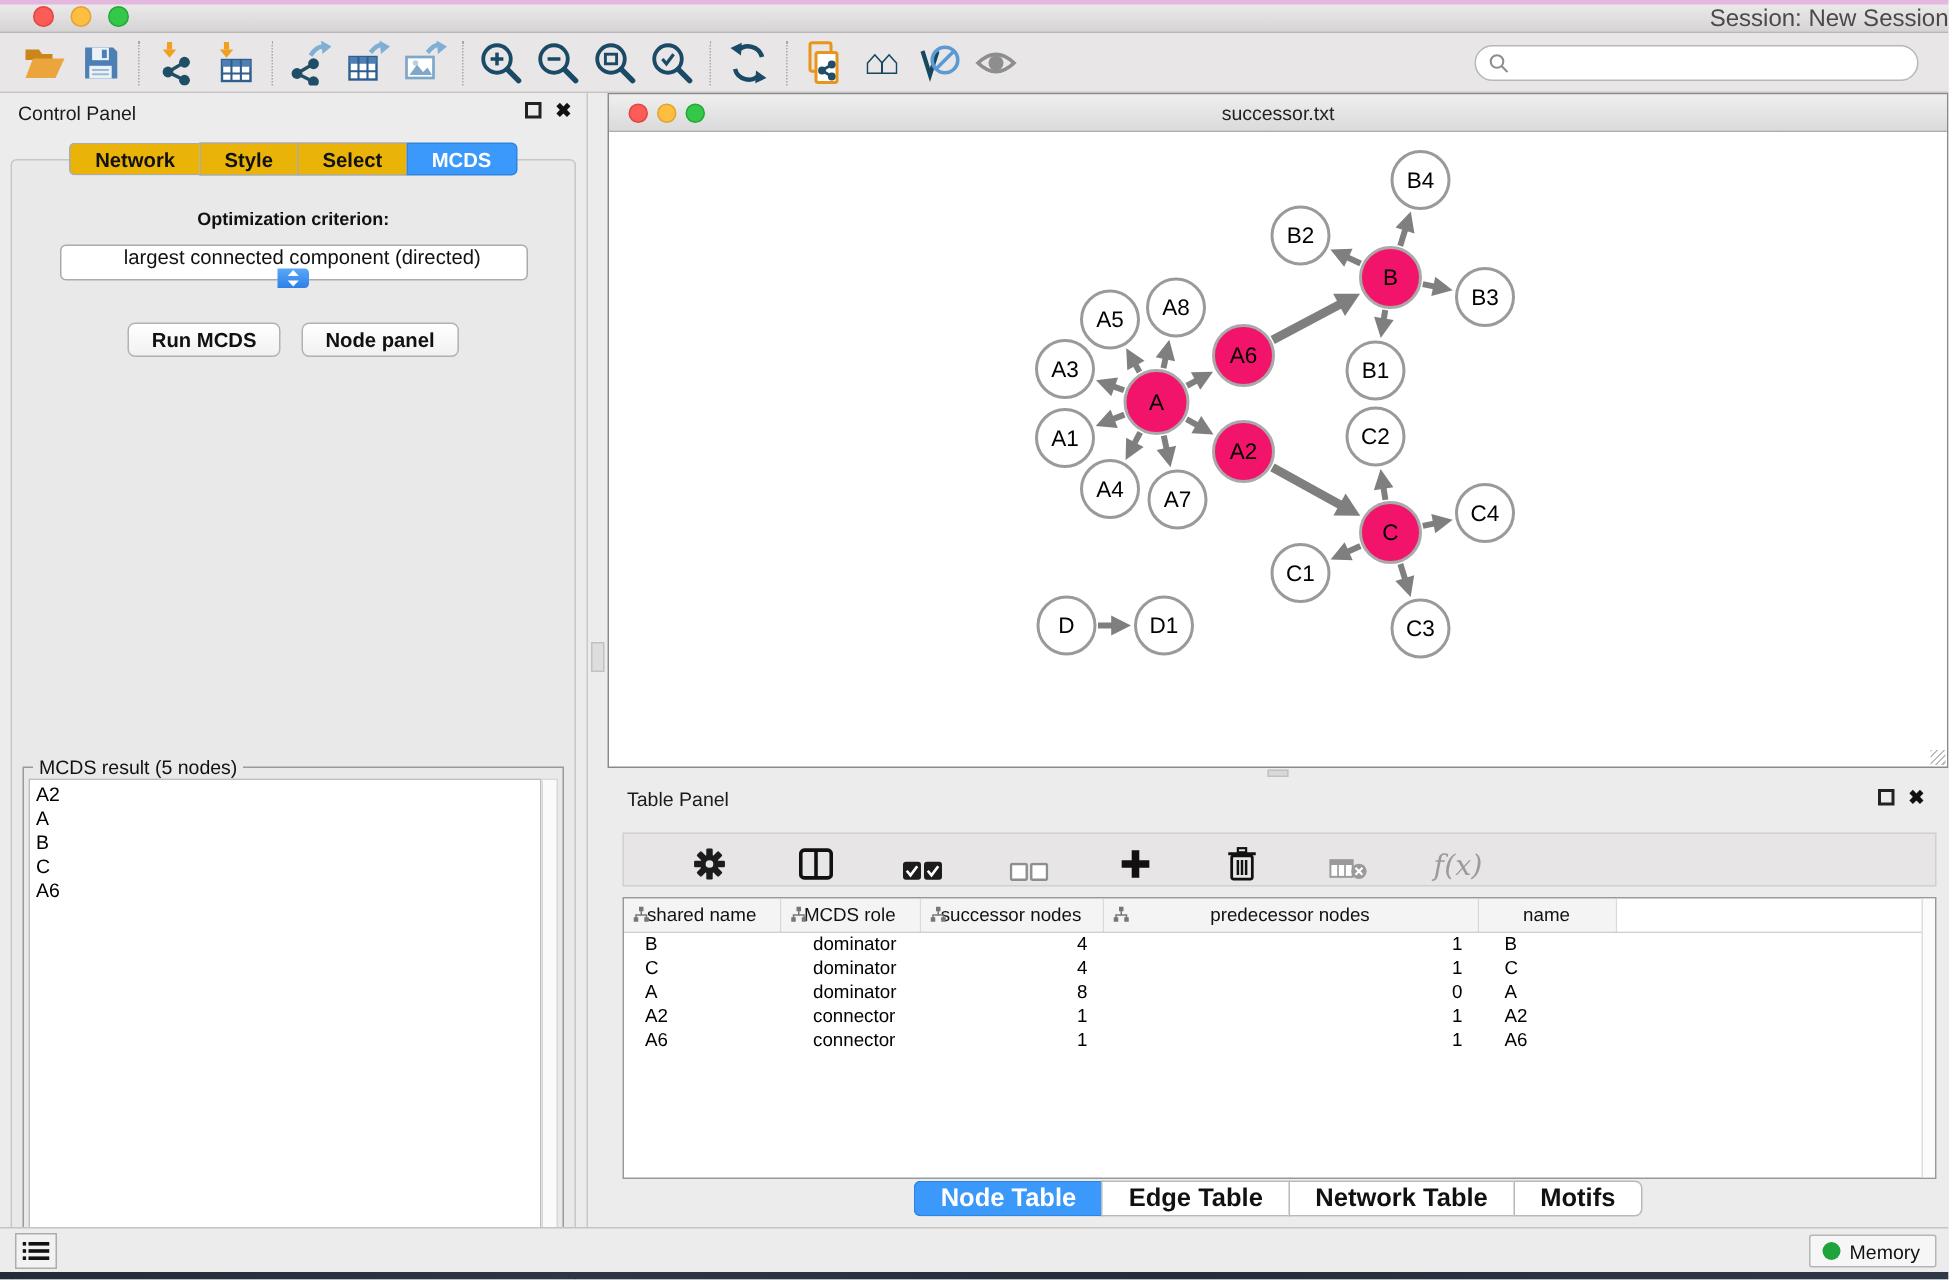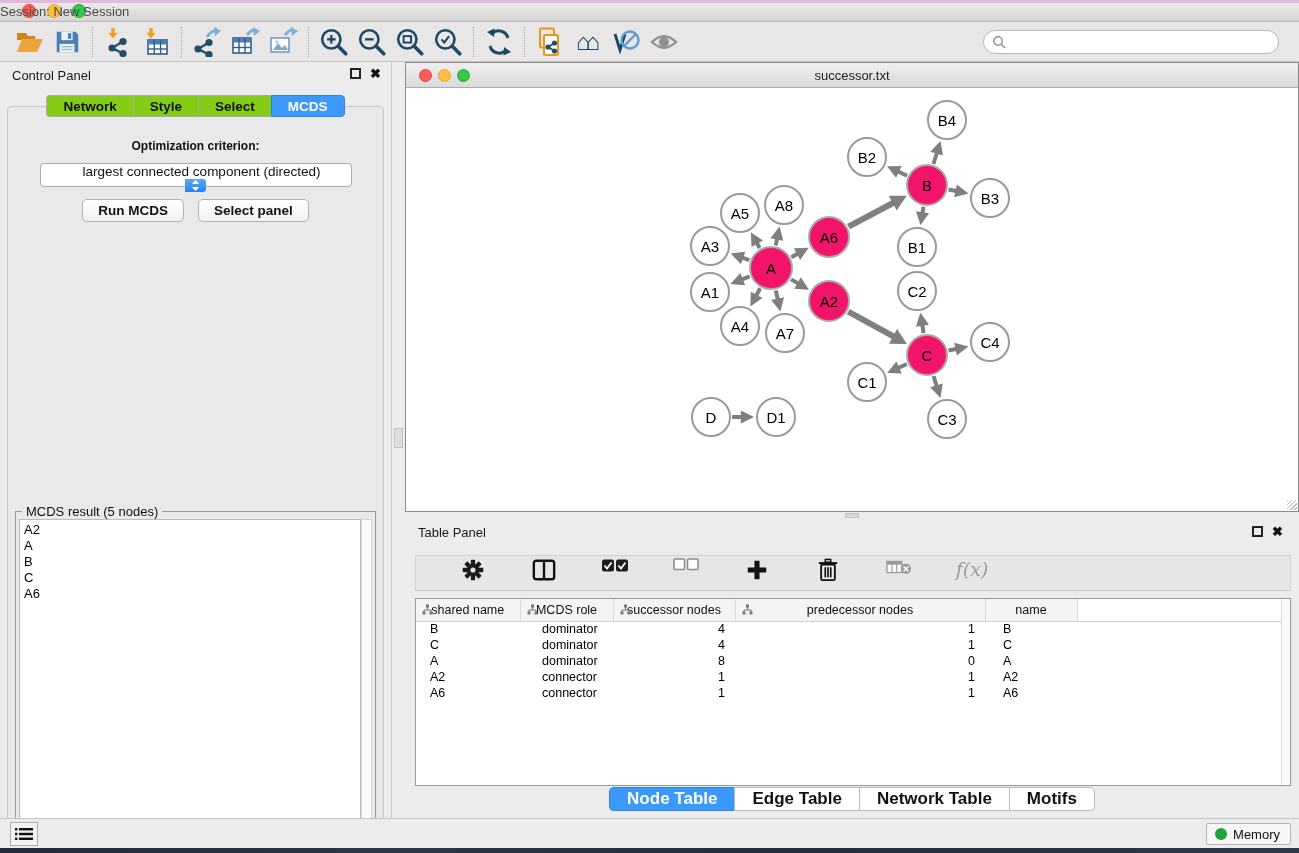--- a/index.html
+++ b/index.html
@@ -9,55 +9,55 @@
 
   
   .titlebar { position:absolute; left:0; top:0; width:1299px; height:22px;
     background:linear-gradient(#EFEDEE,#D5D3D4); border-bottom:1px solid #B8B6B7; }
   .titlebar::before { content:""; position:absolute; left:0; top:0; width:100%; height:3px; background:#E3B7DE; }
   .tl-group { position:absolute; left:22px; top:4px; display:flex; gap:11px; }
   .tlight { width:14px; height:14px; border-radius:50%; }
   .tl-red   { background:#FC5B57; border:1px solid #E2443F; }
   .tl-yellow{ background:#FDBE41; border:1px solid #E0A430; }
   .tl-green { background:#35C749; border:1px solid #23A936; }
-  .win-title { position:absolute; left:0; right:0; top:4px; text-align:left; font-size:13px; color:#4A4A4A; }
+  .win-title { position:absolute; left:0; right:0; top:4px; text-align:right; font-size:16px; color:#4A4A4A; }
 
   
   .toolbar { position:absolute; left:0; top:22px; width:1299px; height:40px; background:#E8E6E6;
     border-bottom:1px solid #C6C4C4; display:flex; align-items:center; padding:0 10px; }
   .tbtn { width:38px; height:34px; display:flex; align-items:center; justify-content:center; flex:0 0 auto; }
   .tsep { width:1px; height:30px; margin:0 6px; border-left:1px dotted #A8A8A8; flex:0 0 auto; }
   .houses { font-size:24px; font-weight:bold; color:#16475F; letter-spacing:-5px; line-height:1; padding-right:5px; }
   .searchbox { margin-left:auto; margin-right:10px; width:296px; height:24px; background:#FFF;
     border:1px solid #B9B7B7; border-radius:12px; display:flex; align-items:center; padding:0 8px; }
   .searchbox input { border:none; outline:none; flex:1; font-size:12px; font-family:"Liberation Sans",sans-serif; background:transparent; }
 
   
   .control-panel { position:absolute; left:0; top:62px; width:392px; height:756px; background:#ECECEC; border-right:1px solid #C9C7C7; }
   .panel-header { position:relative; height:26px; padding:6px 12px 0; font-size:13px; color:#1A1A1A; }
   .panel-header .hbtns { position:absolute; right:10px; top:6px; display:flex; gap:9px; align-items:center; }
   .float-btn { width:11px; height:11px; border:2px solid #222; display:inline-block; }
   .close-btn { font-size:13px; font-weight:bold; color:#111; line-height:11px; }
 
   .ctabs { position:absolute; left:0; top:33px; width:100%; display:flex; justify-content:center; z-index:3; }
-  .ctab { height:22px; padding:0 16px; background:#84cc16; border:1px solid #ABABAB; border-right:none;
+  .ctab { height:22px; padding:0 16px; background:#eab308; border:1px solid #ABABAB; border-right:none;
     font-size:13.5px; font-weight:bold; display:flex; align-items:center; color:#111; }
   .ctab:first-child { border-radius:4px 0 0 4px; }
   .ctab:last-child { border-right:1px solid #ABABAB; border-radius:0 4px 4px 0; }
   .ctab.selected { background:#3B99FC; color:#FFF; border-color:#2F84E0; }
 
   .cbody { position:absolute; left:7px; top:44px; width:377px; height:762px; background:#E9E9E9;
     border:1px solid #C8C6C6; border-radius:4px; }
   .opt-label { margin-top:32px; text-align:center; font-size:12px; font-weight:bold; color:#111; }
   .dropdown { position:relative; margin:10px auto 0; width:312px; height:24px; background:#FFF;
     border:1px solid #ABABAB; border-radius:4px; display:flex; align-items:center;flex-direction:column; }
   .dropdown .dval { flex:1; font-size:13.5px; padding-left:12px; color:#111; white-space:nowrap; }
   .dstep { width:21px; height:22px; margin-right:0px; background:linear-gradient(#5AA8F8,#2E7FE8);
     border-radius:0 3px 3px 0; display:flex; flex-direction:column; align-items:center; justify-content:center; gap:1px; }
-  .btnrow { display:flex; justify-content:center; gap:14px; margin-top:12px; }
+  .btnrow { display:flex; justify-content:center; gap:14px; margin-top:28px; }
   .pbtn { height:23px; padding:0 15px; background:linear-gradient(#FFFFFF,#F1F1F1); border:1px solid #B4B2B2;
     border-radius:5px; font-size:13.5px; font-weight:bold; color:#111; display:flex; align-items:center; }
 
   .result-box { position:absolute; left:7px; top:404px; width:361px; height:340px; border:1px solid #9A9A9A; }
   .result-legend { position:absolute; left:6px; top:-8px; background:#E9E9E9; padding:0 4px; font-size:13px; color:#111; }
   .result-list { position:absolute; left:3px; top:7px; right:14px; bottom:3px; background:#FFF;
     border:1px solid #BDBDBD; font-size:13px; line-height:16px; padding:2px 4px; overflow:hidden; }
   .result-scroll { position:absolute; top:7px; right:3px; bottom:3px; width:11px; background:#FAFAFA; border:1px solid #D8D8D8; }
   .mcds-item { height:16px; }
 
@@ -77,21 +77,21 @@
     background:repeating-linear-gradient(135deg,#BBB 0 1px,transparent 1px 3px); }
   .split-handle { position:absolute; left:394px; top:428px; width:9px; height:20px; background:#DDD; border:1px solid #C2C2C2; }
   .bottom-handle { position:absolute; left:845px; top:513px; width:14px; height:5px; background:#D8D8D8; border:1px solid #C2C2C2; }
 
   
   .table-panel { position:absolute; left:405px; top:518px; width:894px; height:300px; background:#ECECEC; }
   .tp-header { position:relative; height:27px; padding:7px 13px 0; font-size:13px; color:#1A1A1A; }
   .tp-header .hbtns { position:absolute; right:16px; top:8px; display:flex; gap:9px; align-items:center; }
   .tp-toolbar { position:absolute; left:10px; top:37px; width:876px; height:36px; background:#E7E5E5;
     border:1px solid #D2D0D0; display:flex; align-items:center; padding:0 8px; gap:6px; }
-  .tpi { width:32px; height:30px; display:flex; align-items:flex-start; justify-content:center; flex:0 0 auto;margin-left:33px; }
+  .tpi { width:32px; height:30px; display:flex; align-items:flex-end; justify-content:center; flex:0 0 auto;margin-left:33px; }
   .fx-label { font-family:"DejaVu Serif", serif; font-style:italic; font-size:19px; color:#9B9B9B; padding-left:4px; }
 
   .data-table-wrap { position:absolute; left:10px; top:80px; width:876px; height:188px; background:#FFF; border:1px solid #999; overflow:hidden; }
   table.data { border-collapse:collapse; width:100%; table-layout:fixed; }
   table.data th { height:22px; background:#F5F4F4; border-bottom:1px solid #CFCFCF; border-right:1px solid #D9D9D9;
     font-size:12.5px; font-weight:normal; color:#111; position:relative; text-align:center; }
   table.data th.no-right { border-right:none; }
   table.data th .hicon { position:absolute; left:6px; top:5px; }
   table.data td { height:16px; font-size:12.5px; color:#000; white-space:nowrap; overflow:hidden; }
   td.c-text { padding-left:14px; }
@@ -301,21 +301,21 @@
           <svg width="9" height="6" viewBox="0 0 9 6">
               <path d="M0.8 5L4.5 1l3.7 4z" fill="#FFF"></path>
             </svg>
           <svg width="9" height="6" viewBox="0 0 9 6">
               <path d="M0.8 1l3.7 4 3.7-4z" fill="#FFF"></path>
             </svg>
         </span>
       </div>
       <div class="btnrow">
         <div class="pbtn">Run MCDS</div>
-        <div class="pbtn">Select panel</div>
+        <div class="pbtn">Node panel</div>
       </div>
       <div class="result-box">
         <span class="result-legend">MCDS result (5 nodes)</span>
         <div class="result-list" id="mcds-list">
             <div class="mcds-item">A2</div>
             <div class="mcds-item">A</div>
             <div class="mcds-item">B</div>
             <div class="mcds-item">C</div>
             <div class="mcds-item">A6</div>
           </div>

